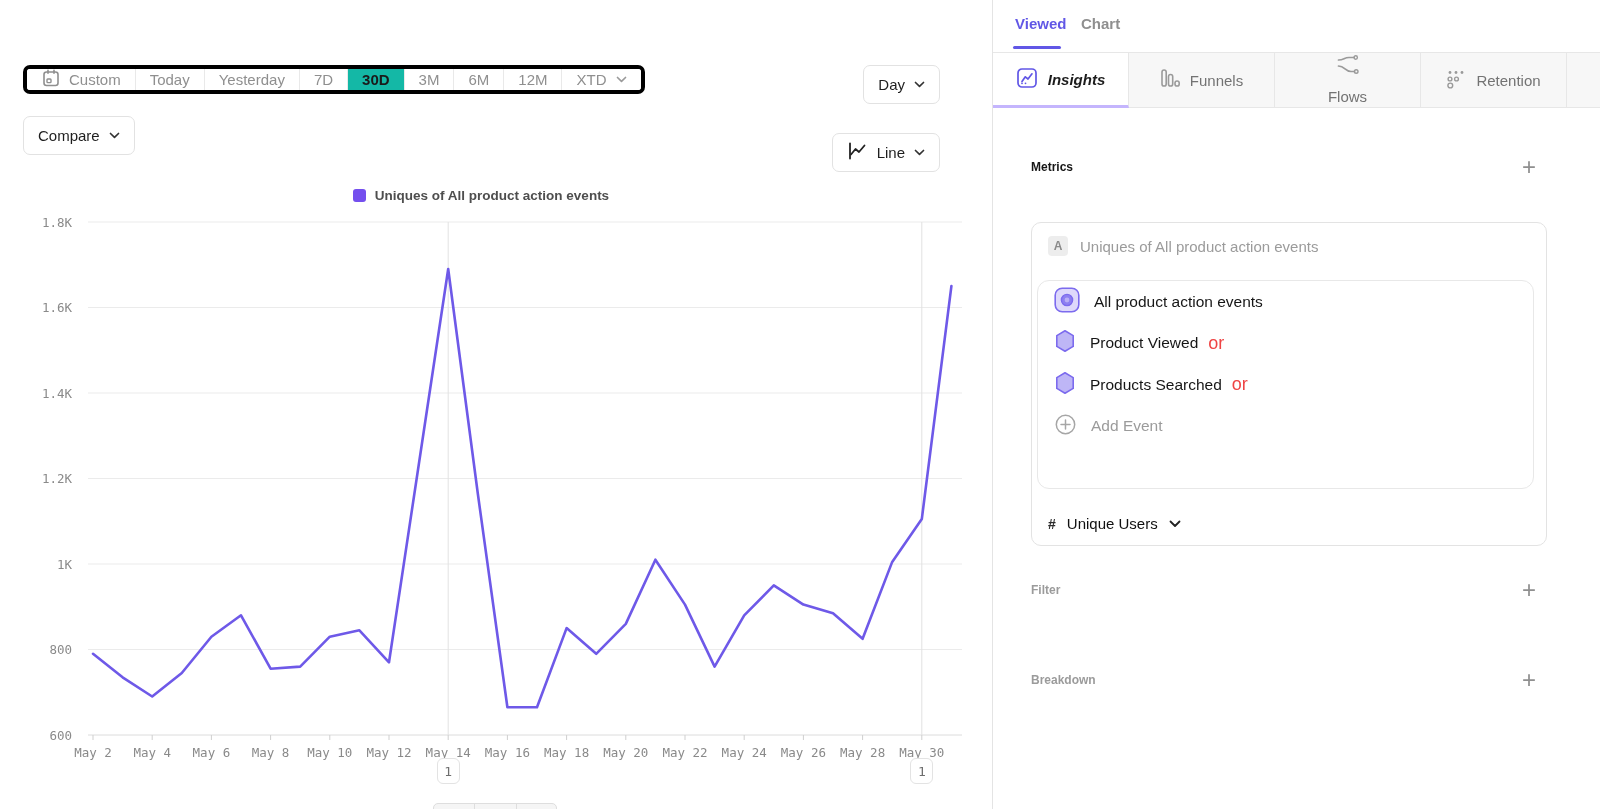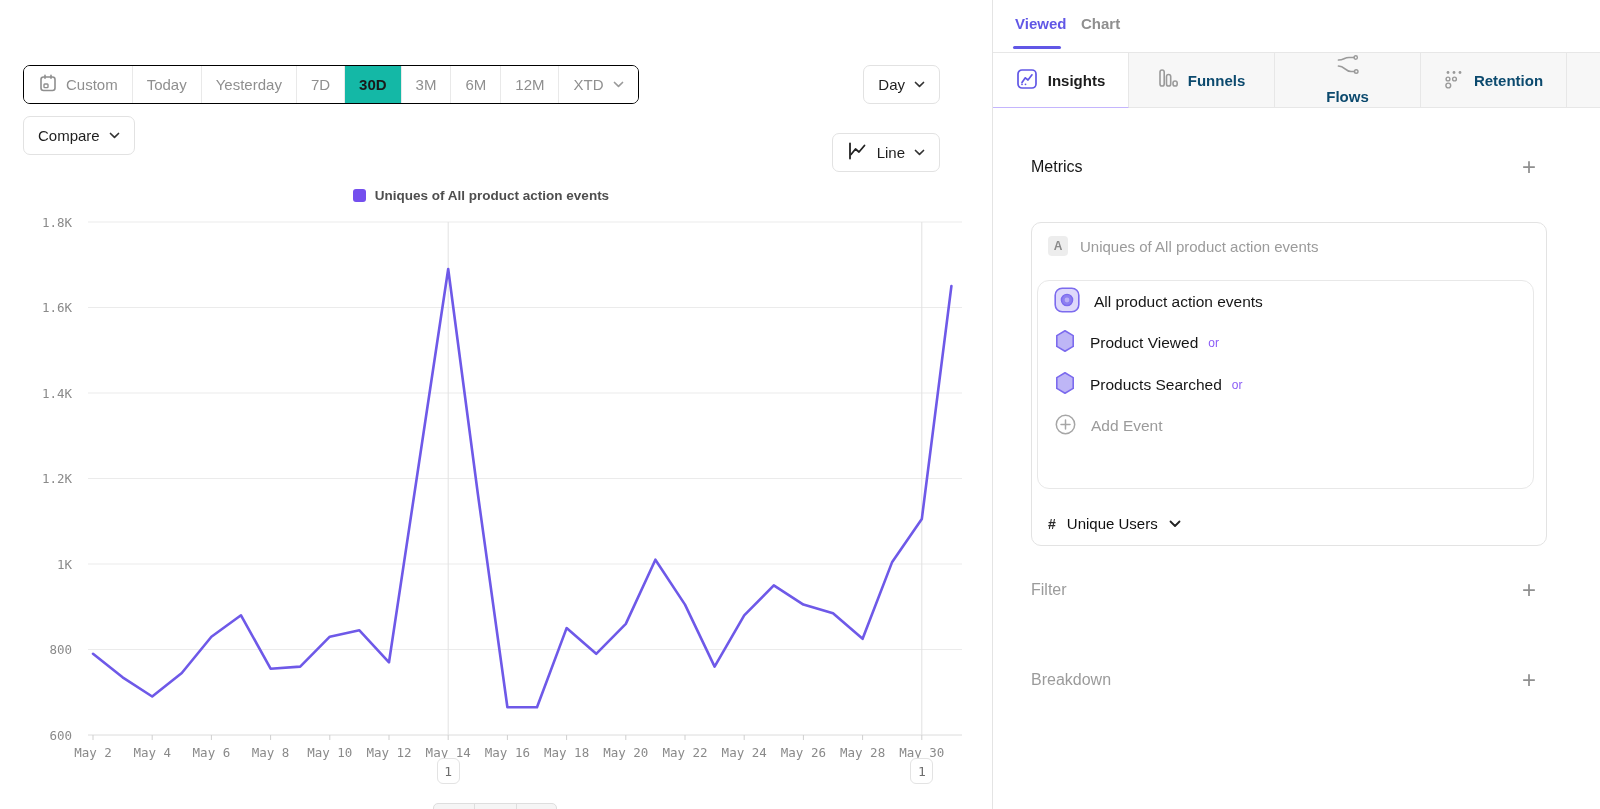--- a/index.html
+++ b/index.html
@@ -3,22 +3,22 @@
 <meta charset="utf-8">
 <style>
   * { margin:0; padding:0; box-sizing:border-box; }
   html,body { width:1600px; height:809px; overflow:hidden; background:#fff;
     font-family:"Liberation Sans", sans-serif; -webkit-font-smoothing:antialiased; }
   .app { position:relative; width:1600px; height:809px; background:#fff; }
 
   
   .left { position:absolute; left:0; top:0; width:992px; height:809px; background:#fff; }
 
-  .seg-group { position:absolute; left:23px; top:65px; height:39px; display:flex;
-    border:1px solid #000000; border-radius:7px; background:#fff; overflow:hidden; }
+  .seg-group { position:absolute; left:23px; top:65px; height:29px; display:flex;
+    border:4px solid #000000; border-radius:7px; background:#fff; overflow:hidden; }
   .seg { display:flex; align-items:center; justify-content:center; gap:8px;
     font-size:15px; color:#8f8f8f; border-right:1px solid #e9e9e9; cursor:pointer;
     padding:0 14px; white-space:nowrap; background:#fff; }
   .seg:last-child { border-right:none; }
   .seg.selected { background:#14b8a6; color:#1a1a1a; font-weight:bold; }
   .seg .chev { margin-left:2px; }
 
   .btn { position:absolute; height:39px; display:flex; align-items:center; gap:9px;
     border:1px solid #e2e2e2; border-radius:7px; background:#fff; padding:0 14px;
     font-size:15px; color:#1f1f1f; cursor:pointer; }
@@ -49,49 +49,49 @@
 
   .panel-header { position:absolute; left:0; top:0; right:0; height:52px; background:#fff; }
   .htab { position:absolute; top:15px; font-size:15px; cursor:pointer; }
   .htab-query { left:22px; color:#6157e6; font-weight:bold; }
   .htab-chart { left:88px; color:#8f8f8f; font-weight:bold;text-align:center; }
   .htab-underline { position:absolute; left:20px; top:46px; width:48px; height:3px;
     border-radius:2px; background:#6157e6; }
 
   .tabbar { position:absolute; left:0; top:52px; right:0; height:56px; display:flex; }
   .rtab { display:flex; align-items:center; justify-content:center; gap:10px;
-    font-size:15px; color:#0c4a6e; background:#f7f7f7; border:1px solid #e7e7e7;
-    border-left:none; cursor:pointer;font-weight:bold; }
-  .rtab.active { background:#fff; border-bottom:1px solid #c4b5fd; border-left:none;
-    color:#1c1c1c; font-weight:bold; }
+    font-size:15px; color:#737373; background:#f7f7f7; border:1px solid #e7e7e7;
+    border-left:none; cursor:pointer; }
+  .rtab.active { background:#fff; border-bottom:3px solid #c4b5fd; border-left:none;
+    color:#1c1c1c; font-weight:bold;font-style:italic; }
   .rtab-fill { flex:1; background:#f7f7f7; border-bottom:1px solid #e7e7e7;
     border-top:1px solid #e7e7e7; }
 
   .section-head { position:absolute; left:38px; right:64px; display:flex;
     align-items:center; }
-  .section-title { font-size:16px; font-weight:normal; color:#161616; }
+  .section-title { font-size:12px; font-weight:bold; color:#161616; }
   .section-title.muted { color:#9b9b9b; }
   .section-plus { margin-left:auto; font-size:24px; font-weight:300; color:#8f8f8f;
     cursor:pointer; line-height:1; }
 
   .metric-card { position:absolute; left:38px; top:222px; width:516px; height:324px;
     border:1px solid #e3e3e3; border-radius:10px; background:#fff; }
   .series-row { position:absolute; left:16px; top:13px; right:12px; display:flex;
     align-items:center; gap:12px; }
   .series-badge { width:20px; height:20px; border-radius:4px; background:#ededed;
     color:#8a8a8a; font-size:12px; font-weight:bold; display:flex; align-items:center;
     justify-content:center; }
   .series-label { font-size:15px; color:#9b9b9b; }
   .events-card { position:absolute; left:5px; right:12px; top:57px; height:209px;
     border:1px solid #e8e8e8; border-radius:12px; background:#fff; overflow:hidden; }
   .event-row { height:41.5px; display:flex; align-items:center; gap:14px;
     padding:0 16px; cursor:pointer; }
   .event-label { font-size:15.5px; color:#161616; font-weight:500; }
   .event-label.muted { color:#9b9b9b; font-weight:400; }
-  .event-suffix { font-size:12px; color:#8b5cf6; margin-left:-4px; }
+  .event-suffix { font-size:18px; color:#ef4444; margin-left:-4px; }
   .uu-row { position:absolute; left:16px; bottom:13px; display:flex; align-items:center;
     gap:11px; cursor:pointer; }
   .uu-hash { font-size:14px; font-weight:bold; color:#2b2b2b; }
   .uu-label { font-size:15px; font-weight:500; color:#111; }
 
   .filter-head { top:578px; }
   .breakdown-head { top:668px; }
 
   .chev svg, .chev { display:inline-flex; align-items:center; }
 </style>

